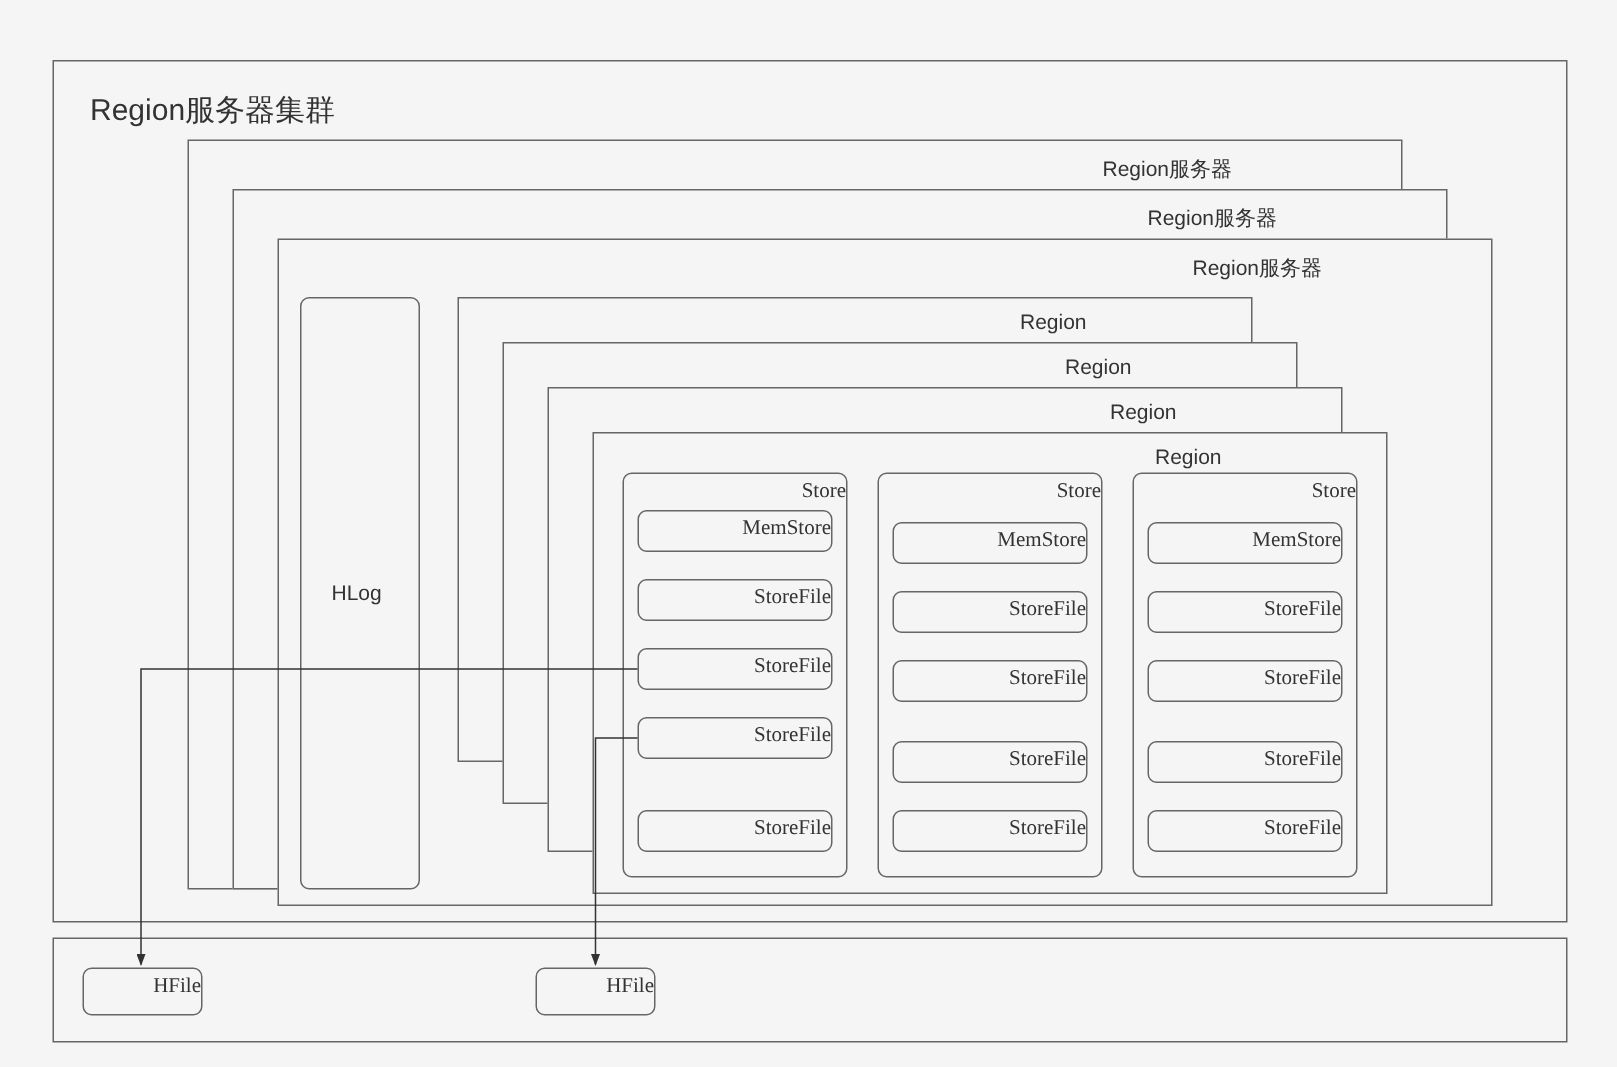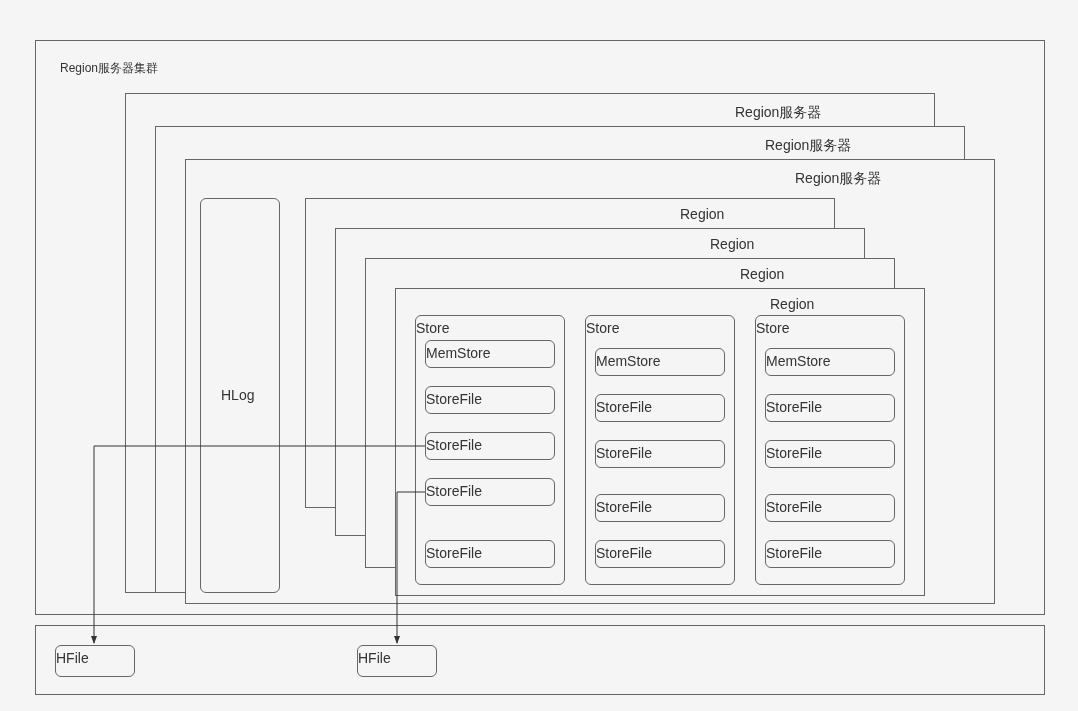--- a/index.html
+++ b/index.html
@@ -26,35 +26,36 @@
       white-space: nowrap;
     }
     .rbox {
       position: absolute;
       border: 1px solid #666;
       background: #f5f5f5;
       border-radius: 6px;
     }
     .inner-label {
       display: block;
-      text-align: left;
+      text-align: right;
       padding: 4px 0;
+      font-family: Liberation Serif, serif;
     }
     svg.arrows {
       position: absolute;
       top: 0;
       left: 0;
       pointer-events: none;
     }
   </style>
 </head>
 <body>
 
 <div class="box" style="left:35px; top:40px; width:1010px; height:575px;"></div>
-<span class="label" style="left:60px; top:60px; font-size:12px;">Region服务器集群</span>
+<span class="label" style="left:60px; top:60px; font-size:20px;">Region服务器集群</span>
 
 <div class="box" style="left:125px; top:93px; width:810px; height:500px;"></div>
 <span class="label" style="left:735px; top:104px;">Region服务器</span>
 
 <div class="box" style="left:155px; top:126px; width:810px; height:467px;"></div>
 <span class="label" style="left:765px; top:137px;">Region服务器</span>
 
 <div class="box" style="left:185px; top:159px; width:810px; height:445px;"></div>
 <span class="label" style="left:795px; top:170px;">Region服务器</span>
 

